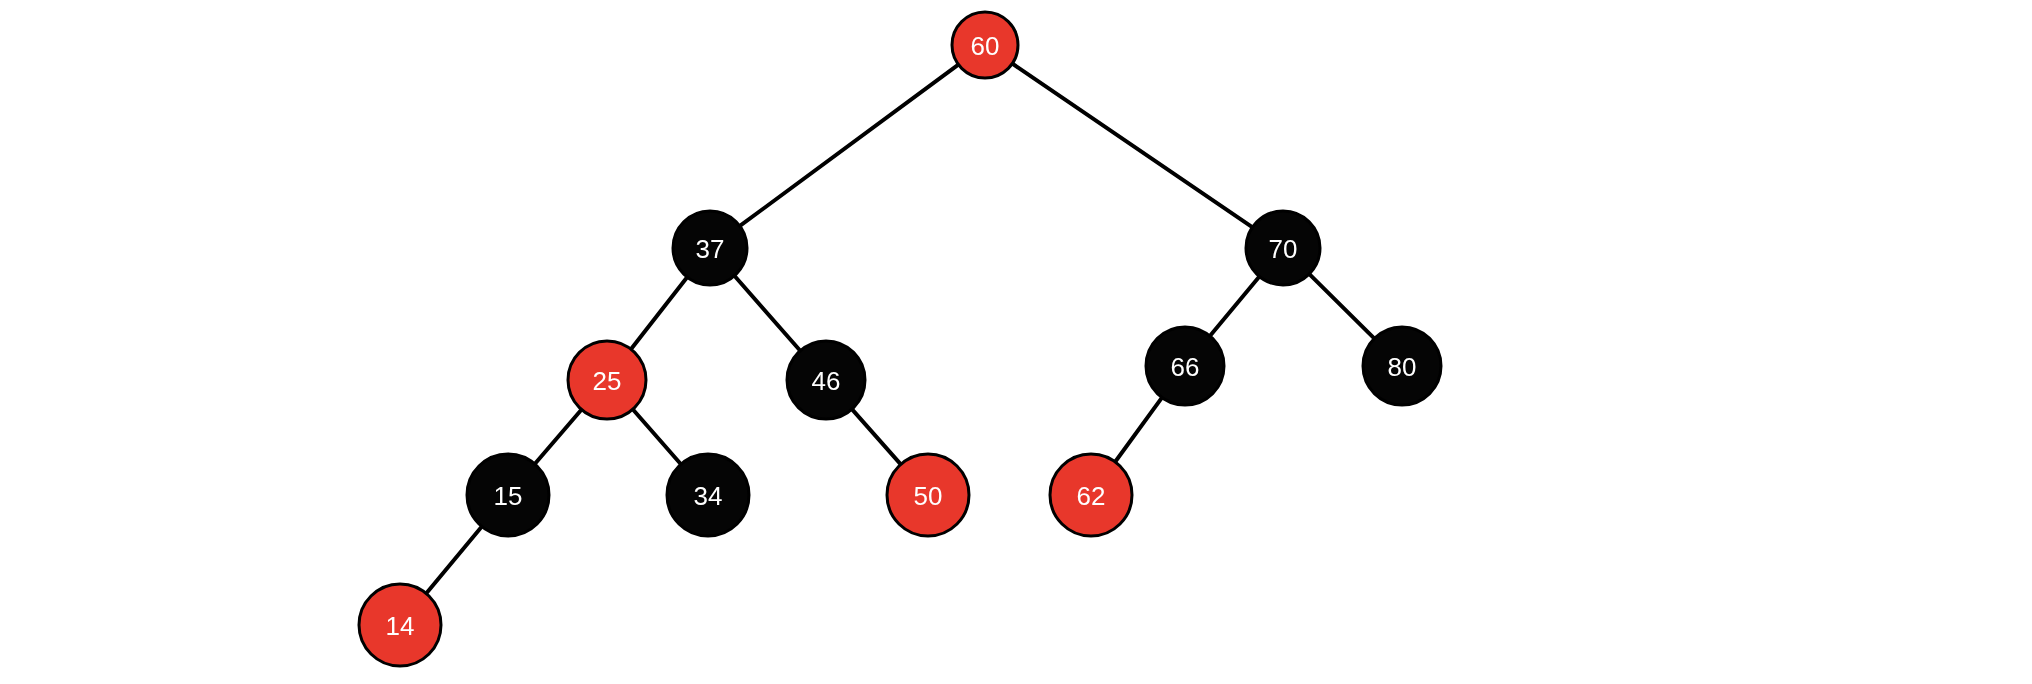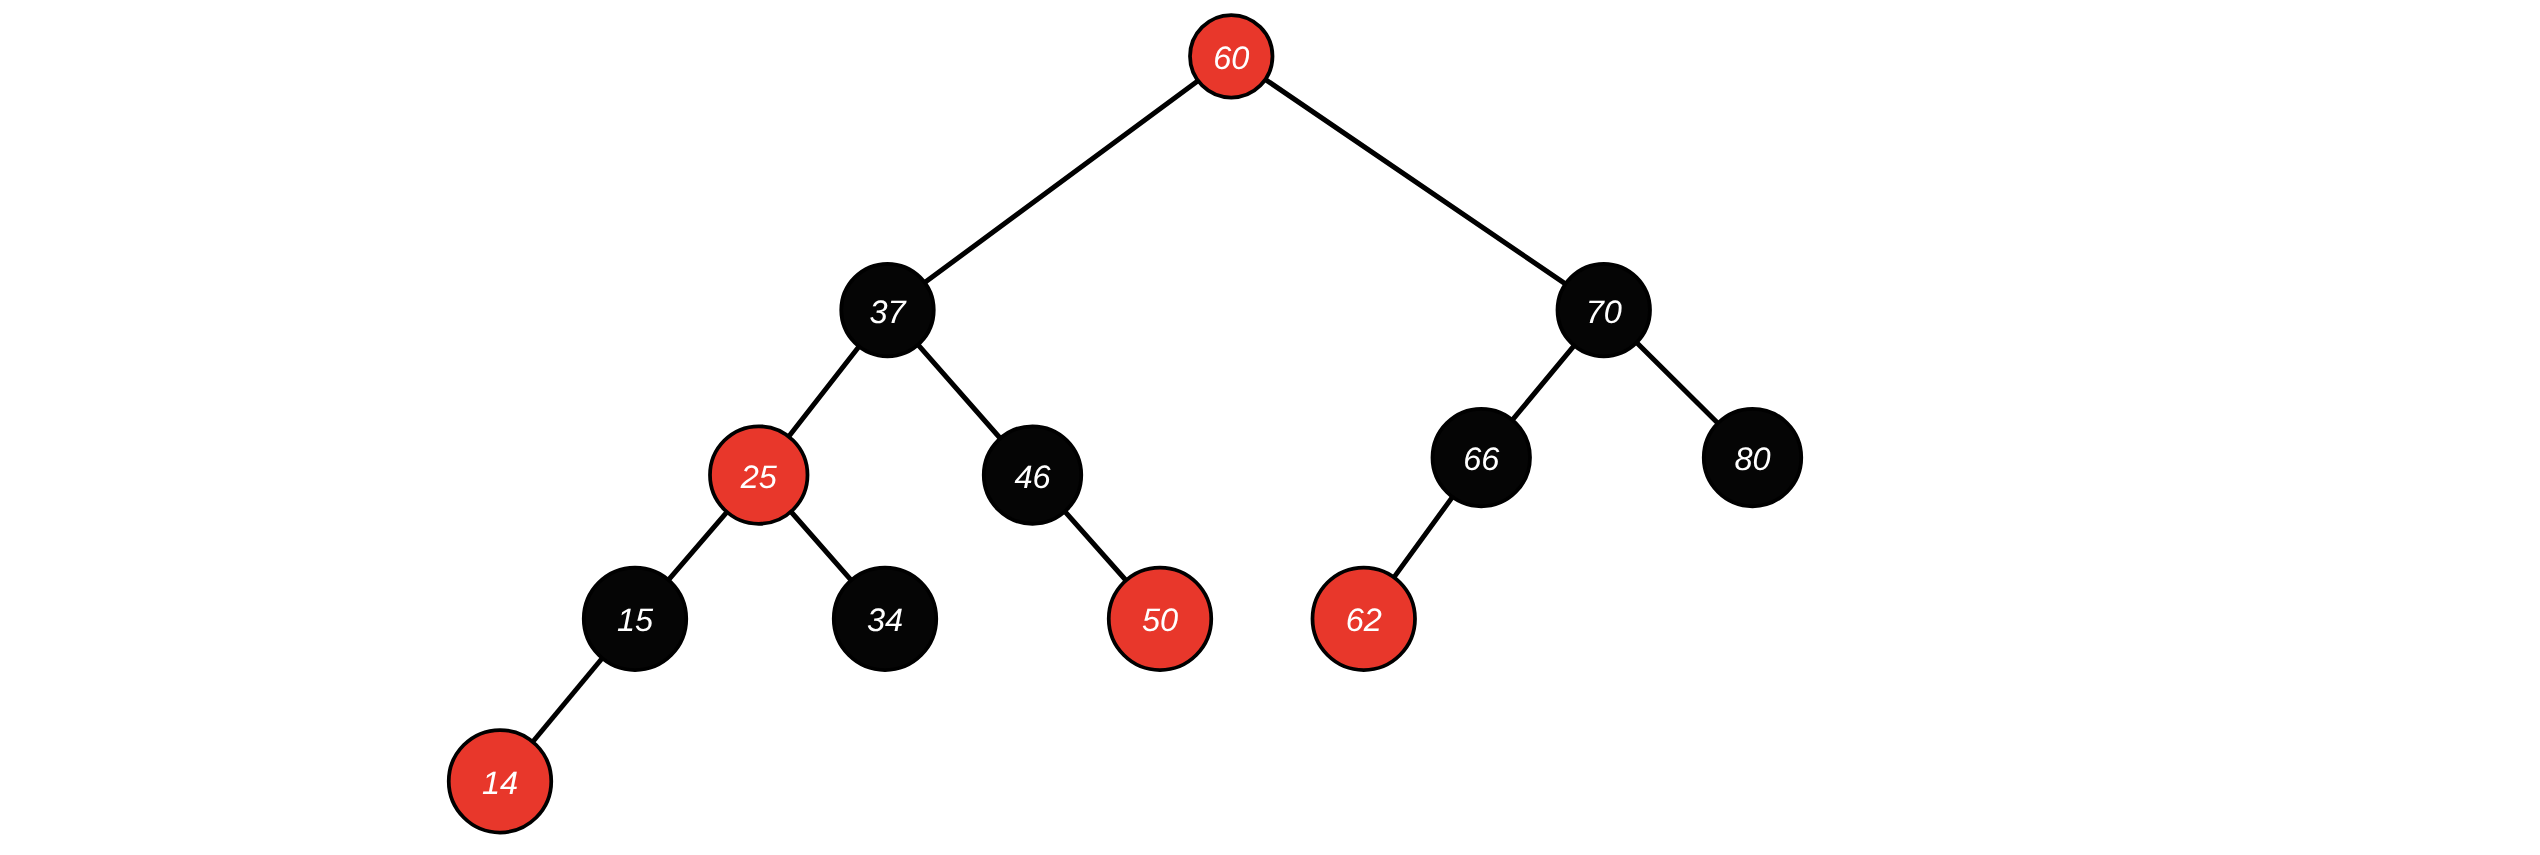--- a/index.html
+++ b/index.html
@@ -10,21 +10,20 @@
   }
   body {
     font-family: "Liberation Sans", sans-serif;
   }
   #canvas-wrap {
     position: relative;
     width: 1720px;
     height: 684px;
     background: #ffffff;
     overflow: hidden;
-    font-style: italic;
   }
   #tree-svg {
     position: absolute;
     top: 0;
     left: 0;
     width: 2032px;
     height: 684px;
     display: block;
   }
   .edge-line {

